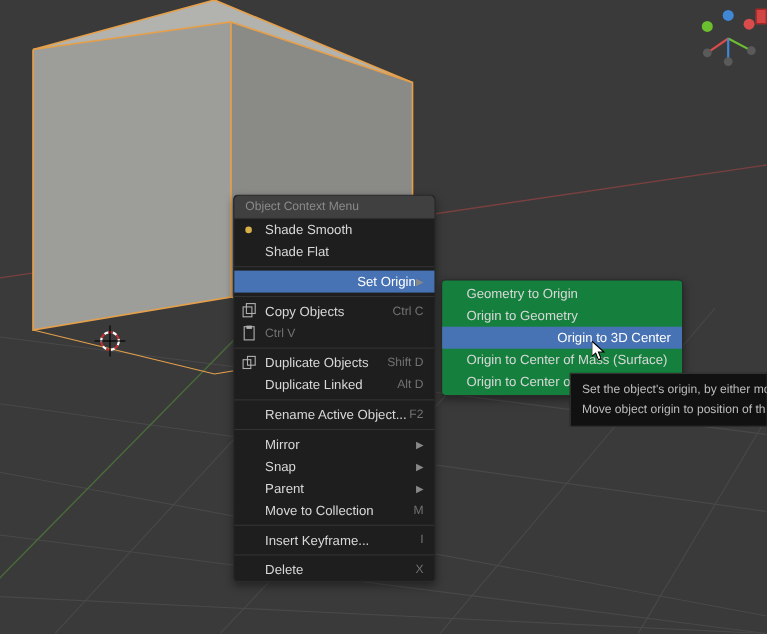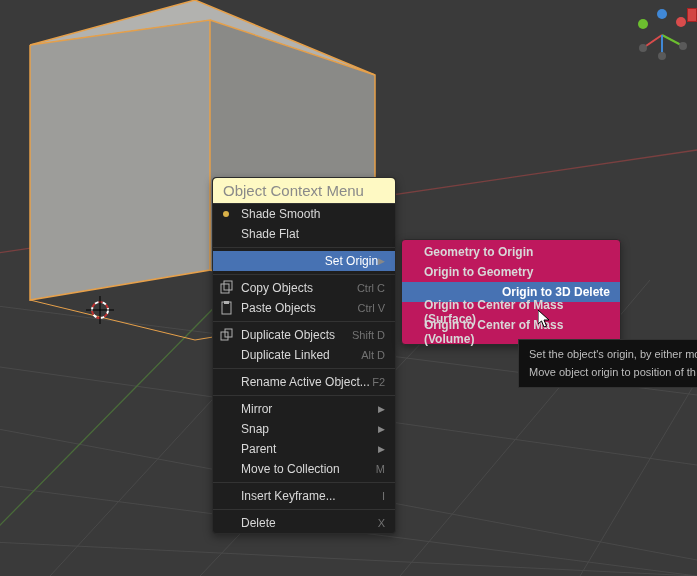--- a/index.html
+++ b/index.html
@@ -33,24 +33,24 @@
       left: 212px;
       top: 177px;
       width: 184px;
       background: #1e1e1e;
       border: 1px solid #2a2a2a;
       border-radius: 4px;
       box-shadow: 0 3px 8px rgba(0,0,0,.4);
     }
     .menu-header {
       padding: 4px 10px;
-      font-size: 15px;
+      font-size: 11px;
       color: #8a8a8a;
       border-bottom: 1px solid #333;
-      background: #fef9c3;
+      background: #404040;
       border-radius: 4px 4px 0 0;
     }
     .menu-item {
       display: flex;
       align-items: center;
       height: 20px;
       padding: 0 10px 0 28px;
       position: relative;
       cursor: default;
     }
@@ -94,28 +94,27 @@
       left: 10px;
       top: 7px;
       width: 6px;
       height: 6px;
       border-radius: 50%;
       background: #d8b048;
     }
     .submenu {
       position: absolute;
       left: 401px;
-      top: 239px;
+      top: 254px;
       width: 220px;
-      background: #be185d;
+      background: #15803d;
       border: 1px solid #2a2a2a;
       border-radius: 4px;
       box-shadow: 0 3px 8px rgba(0,0,0,.4);
       padding: 2px 0;
-      font-weight: bold;
     }
     .submenu .menu-item { padding-left: 22px; }
     .cursor-arrow {
       position: absolute;
       left: 538px;
       top: 310px;
       width: 14px;
       height: 18px;
       z-index: 60;
     }
@@ -230,21 +229,20 @@
     <span class="label">Copy Objects</span>
     <span class="shortcut">Ctrl C</span>
   </div>
   <div class="menu-item with-icon">
     <span class="icon">
       <svg viewBox="0 0 16 16">
           <rect x="3" y="2" width="9" height="12" fill="none" stroke="currentColor"></rect>
           <rect x="5" y="1" width="5" height="3" fill="currentColor"></rect>
         </svg>
     </span>
-    <span class="label">Paste Objects</span>
     <span class="shortcut">Ctrl V</span>
   </div>
   <div class="menu-sep"></div>
 
   <div class="menu-item with-icon">
     <span class="icon">
       <svg viewBox="0 0 16 16">
           <rect x="2" y="5" width="7" height="8" fill="none" stroke="currentColor"></rect>
           <rect x="6" y="2" width="7" height="8" fill="none" stroke="currentColor"></rect>
         </svg>
@@ -295,21 +293,21 @@
 </div>
 
 <div class="submenu">
   <div class="menu-item">
     <span class="label">Geometry to Origin</span>
   </div>
   <div class="menu-item">
     <span class="label">Origin to Geometry</span>
   </div>
   <div class="menu-item highlight">
-    <span class="label">Origin to 3D Delete</span>
+    <span class="label">Origin to 3D Center</span>
   </div>
   <div class="menu-item">
     <span class="label">Origin to Center of Mass (Surface)</span>
   </div>
   <div class="menu-item">
     <span class="label">Origin to Center of Mass (Volume)</span>
   </div>
 </div>
 
 <div class="cursor-arrow">

